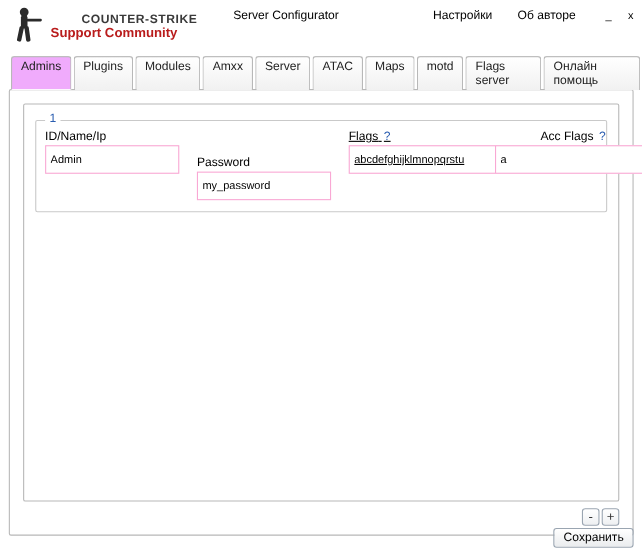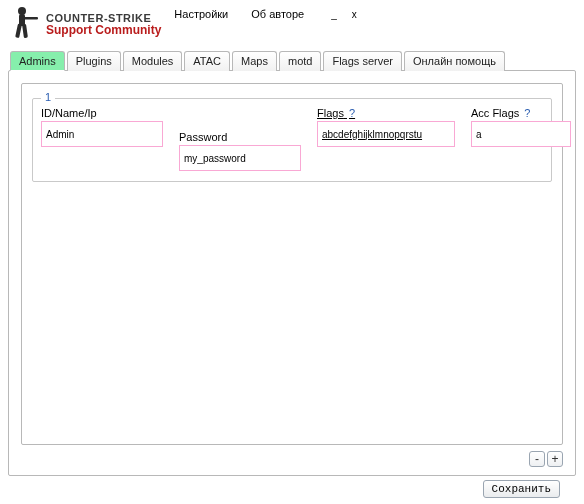--- a/index.html
+++ b/index.html
@@ -25,20 +25,21 @@
     gap: 4px;
   }
   .logo-icon svg { display: block; }
   .logo-text { line-height: 1.1; padding-top: 4px; }
   .logo-line1 {
     font-size: 11px;
     font-weight: bold;
     letter-spacing: 0.5px;
     color: #3a3a3a;
     font-family: "Arial Black", Arial, sans-serif;
+    margin-left: 28px;
   }
   .logo-line2 {
     font-size: 12px;
     font-weight: bold;
     color: #b91c1c;
   }
   .title-area {
     flex: 1;
     text-align: center;
     padding-top: 4px;
@@ -78,21 +79,21 @@
     padding: 3px 8px;
     font-size: 11px;
     margin-right: 2px;
     border-radius: 3px 3px 0 0;
     cursor: pointer;
     position: relative;
     top: 1px;
     color: #222;
   }
   .tab.active {
-    background: #86efac;
+    background: #f0abfc;
     border-bottom: 1px solid #fff;
     z-index: 3;
   }
   .tab-panel {
     border: 1px solid #b8b8b8;
     margin: 0 8px;
     height: 406px;
     position: relative;
     background: #fff;
     border-radius: 2px;
@@ -123,21 +124,21 @@
     font-size: 11px;
   }
   .row {
     display: flex;
     gap: 16px;
   }
   .col { display: flex; flex-direction: column; }
   .col.id { width: 122px; }
   .col.pw { width: 122px; margin-top: 24px; }
   .col.flags { width: 138px; text-decoration: underline; }
-  .col.acc { width: 100px; }
+  .col.acc { width: 100px; align-items: center; }
   .col label {
     font-size: 11px;
     margin-bottom: 2px;
     color: #000;
   }
   .help {
     color: #2a5db0;
     cursor: pointer;
     margin-left: 2px;
   }
@@ -168,29 +169,29 @@
     line-height: 12px;
     text-align: center;
     cursor: pointer;
     display: flex;
     align-items: center;
     justify-content: center;
     color: #333;
   }
   .save-btn {
     position: absolute;
-    right: 24px;
+    right: 8px;
     bottom: 6px;
     border: 1px solid #9aa5b1;
     border-radius: 3px;
     background: linear-gradient(#fff,#eaecee);
     padding: 2px 8px;
     font-size: 11px;
     cursor: pointer;
-    font-family: Liberation Mono, monospace;
+    font-family: Liberation Sans, sans-serif;
   }
 </style>
 </head>
 <body>
 
 <div class="header">
   <div class="logo-area">
     <span class="logo-icon">
       <svg width="34" height="38" viewBox="0 0 34 38">
         <g fill="#2b2b2b">
@@ -200,34 +201,37 @@
           <rect x="10" y="20" width="4" height="14" rx="1.5" transform="rotate(12 12 20)"></rect>
           <rect x="14" y="20" width="4" height="14" rx="1.5" transform="rotate(-8 16 20)"></rect>
         </g>
       </svg>
     </span>
     <div class="logo-text">
       <div class="logo-line1">COUNTER-STRIKE</div>
       <div class="logo-line2">Support Community</div>
     </div>
   </div>
+  <div class="title-area">Server Configurator</div>
   <div class="right-links">
     <span>Настройки</span>
     <span>Об авторе</span>
     <div class="win-controls">
       <span>_</span>
       <span>x</span>
     </div>
   </div>
 </div>
 
 <div class="tabs">
   <div class="tab active"><span>Admins</span></div>
   <div class="tab"><span>Plugins</span></div>
   <div class="tab"><span>Modules</span></div>
+  <div class="tab"><span>Amxx</span></div>
+  <div class="tab"><span>Server</span></div>
   <div class="tab"><span>ATAC</span></div>
   <div class="tab"><span>Maps</span></div>
   <div class="tab"><span>motd</span></div>
   <div class="tab"><span>Flags server</span></div>
   <div class="tab"><span>Онлайн помощь</span></div>
 </div>
 
 <div class="tab-panel">
   <div class="inner-panel">
     <div class="fieldset">

